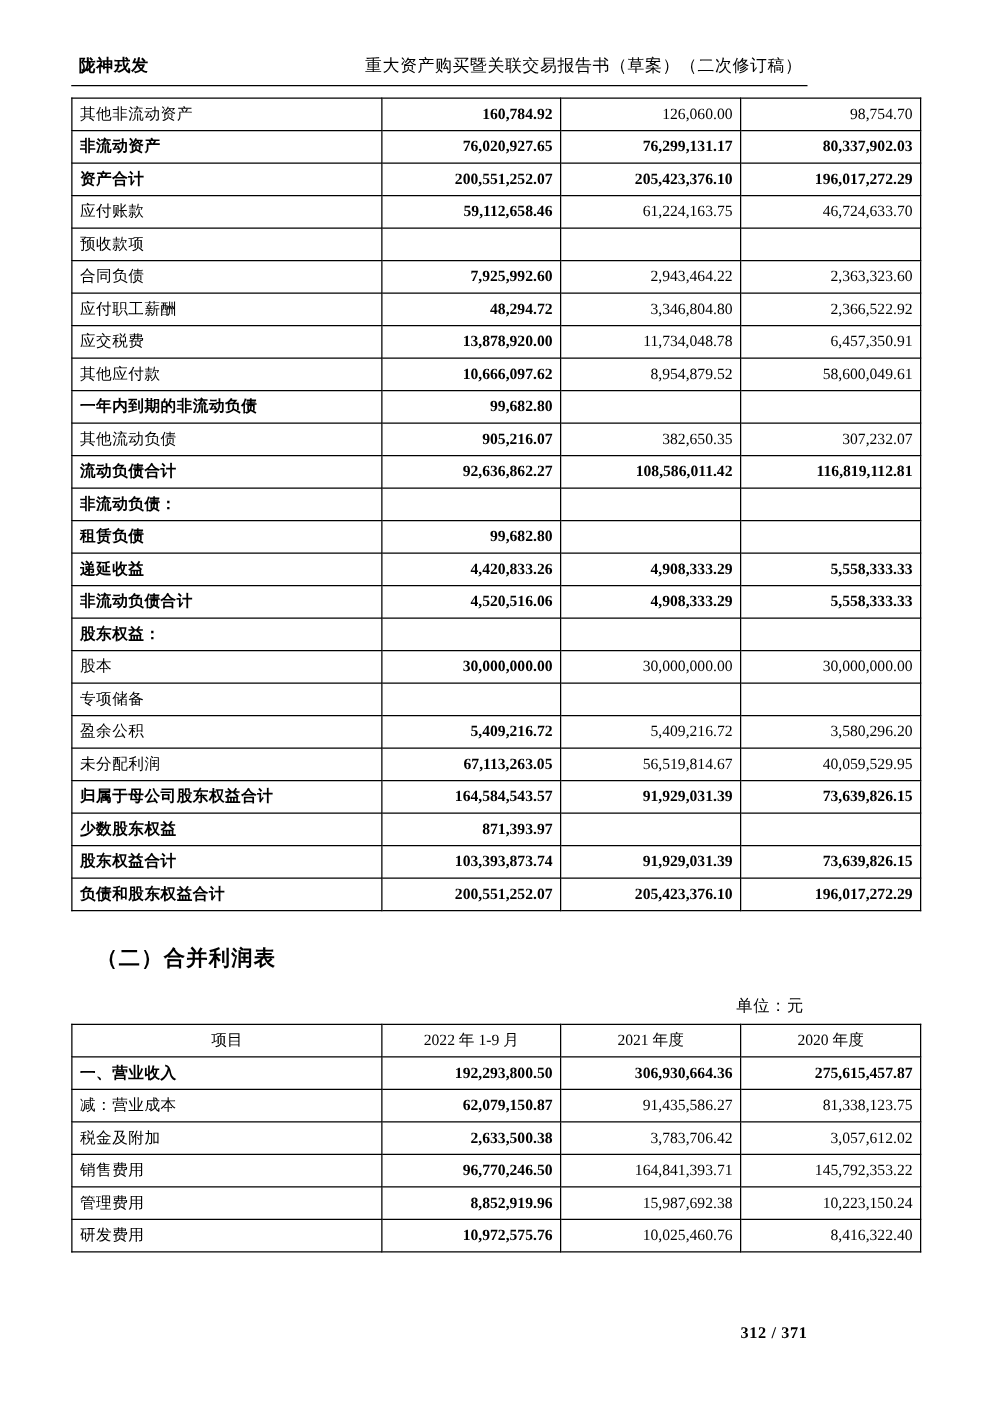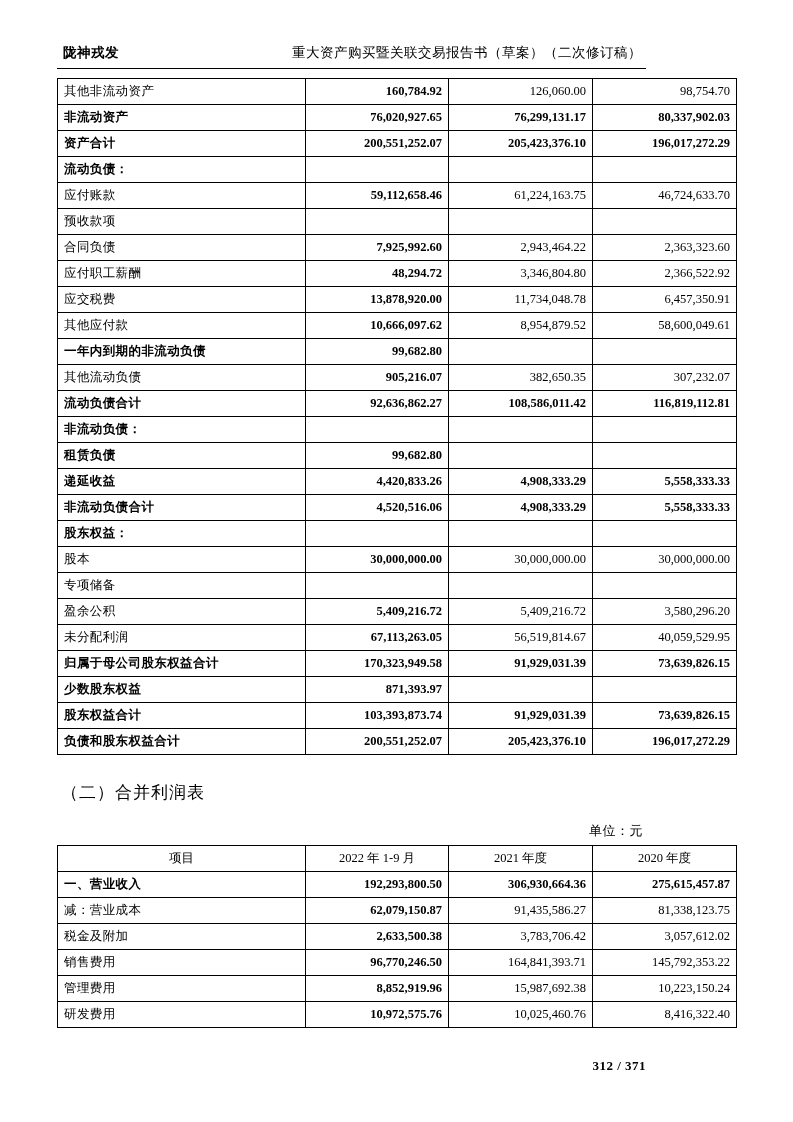--- a/index.html
+++ b/index.html
@@ -83,22 +83,22 @@
   .t1 col.c3 { width: 144px; }
 
   .t2 col.c0 { width: 248px; }
   .t2 col.c1 { width: 143px; }
   .t2 col.c2 { width: 144px; }
   .t2 col.c3 { width: 144px; }
 
   
   .section-title {
     font-size: 17px;
-    font-weight: normal;
-    margin: 26px 0 0 4px;
+    font-weight: bold;
+    margin: 26px 0 0 20px;
     letter-spacing: 1px;
   }
   .unit-line {
     text-align: right;
     font-size: 13px;
     margin: 18px 3px 5px 0;
     letter-spacing: 0.5px;
   }
   
   .footer {
@@ -141,26 +141,20 @@
           <td class="num bold">76,020,927.65</td>
           <td class="num bold">76,299,131.17</td>
           <td class="num bold">80,337,902.03</td>
         </tr>
         <tr class="bold">
           <td class="label bold">资产合计</td>
           <td class="num bold">200,551,252.07</td>
           <td class="num bold">205,423,376.10</td>
           <td class="num bold">196,017,272.29</td>
         </tr>
-        <tr class="bold">
-          <td class="label bold">流动负债：</td>
-          <td class="num bold"></td>
-          <td class="num bold"></td>
-          <td class="num bold"></td>
-        </tr>
         <tr>
           <td class="label">应付账款</td>
           <td class="num bold">59,112,658.46</td>
           <td class="num">61,224,163.75</td>
           <td class="num">46,724,633.70</td>
         </tr>
         <tr>
           <td class="label">预收款项</td>
           <td class="num bold"></td>
           <td class="num"></td>
@@ -257,21 +251,21 @@
           <td class="num">3,580,296.20</td>
         </tr>
         <tr>
           <td class="label">未分配利润</td>
           <td class="num bold">67,113,263.05</td>
           <td class="num">56,519,814.67</td>
           <td class="num">40,059,529.95</td>
         </tr>
         <tr class="bold">
           <td class="label bold">归属于母公司股东权益合计</td>
-          <td class="num bold">170,323,949.58</td>
+          <td class="num bold">164,584,543.57</td>
           <td class="num bold">91,929,031.39</td>
           <td class="num bold">73,639,826.15</td>
         </tr>
         <tr class="bold">
           <td class="label bold">少数股东权益</td>
           <td class="num bold">871,393.97</td>
           <td class="num bold"></td>
           <td class="num bold"></td>
         </tr>
         <tr class="bold">

